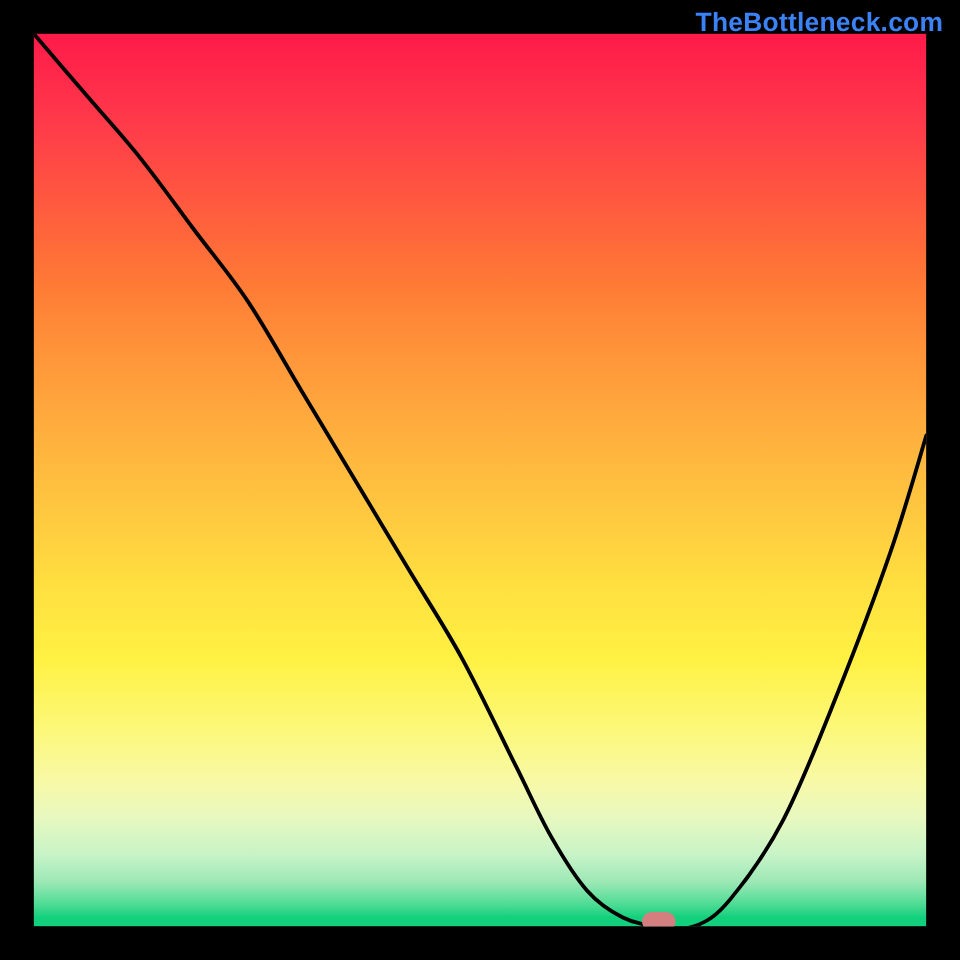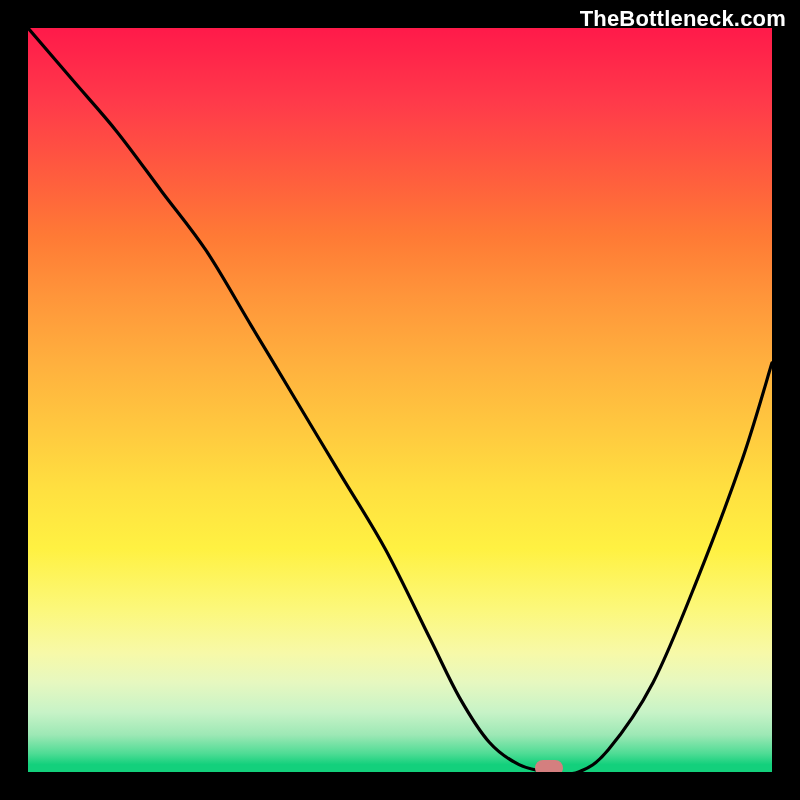--- a/index.html
+++ b/index.html
@@ -14,21 +14,21 @@
   .frame {
     position: relative;
     width: 800px;
     height: 800px;
     background: #000;
   }
   .watermark {
     position: absolute;
     top: 6px;
     right: 14px;
-    color: #ffffff;
+    color: #3b82f6;
     font-size: 22px;
     font-weight: 600;
     letter-spacing: 0.2px;
     z-index: 5;
     user-select: none;
   }
   .plot {
     position: absolute;
     left: 28px;
     top: 28px;

